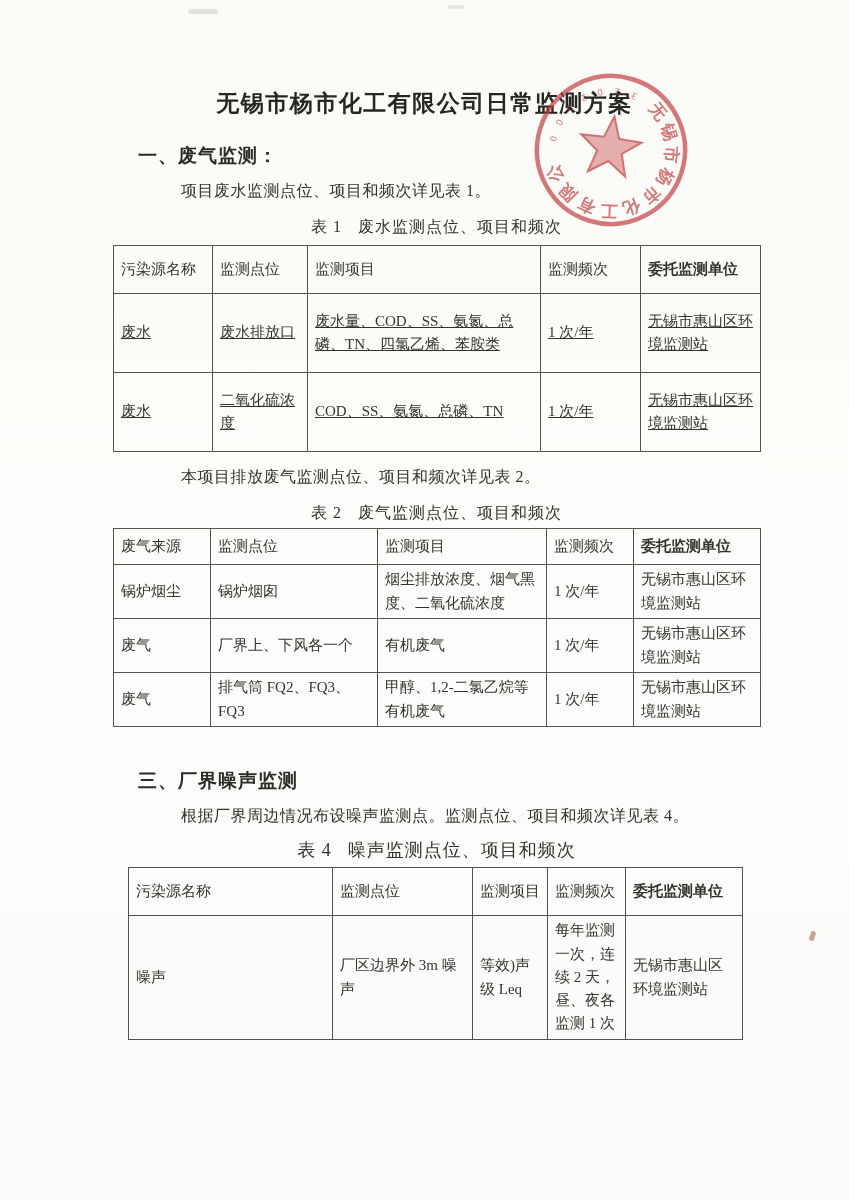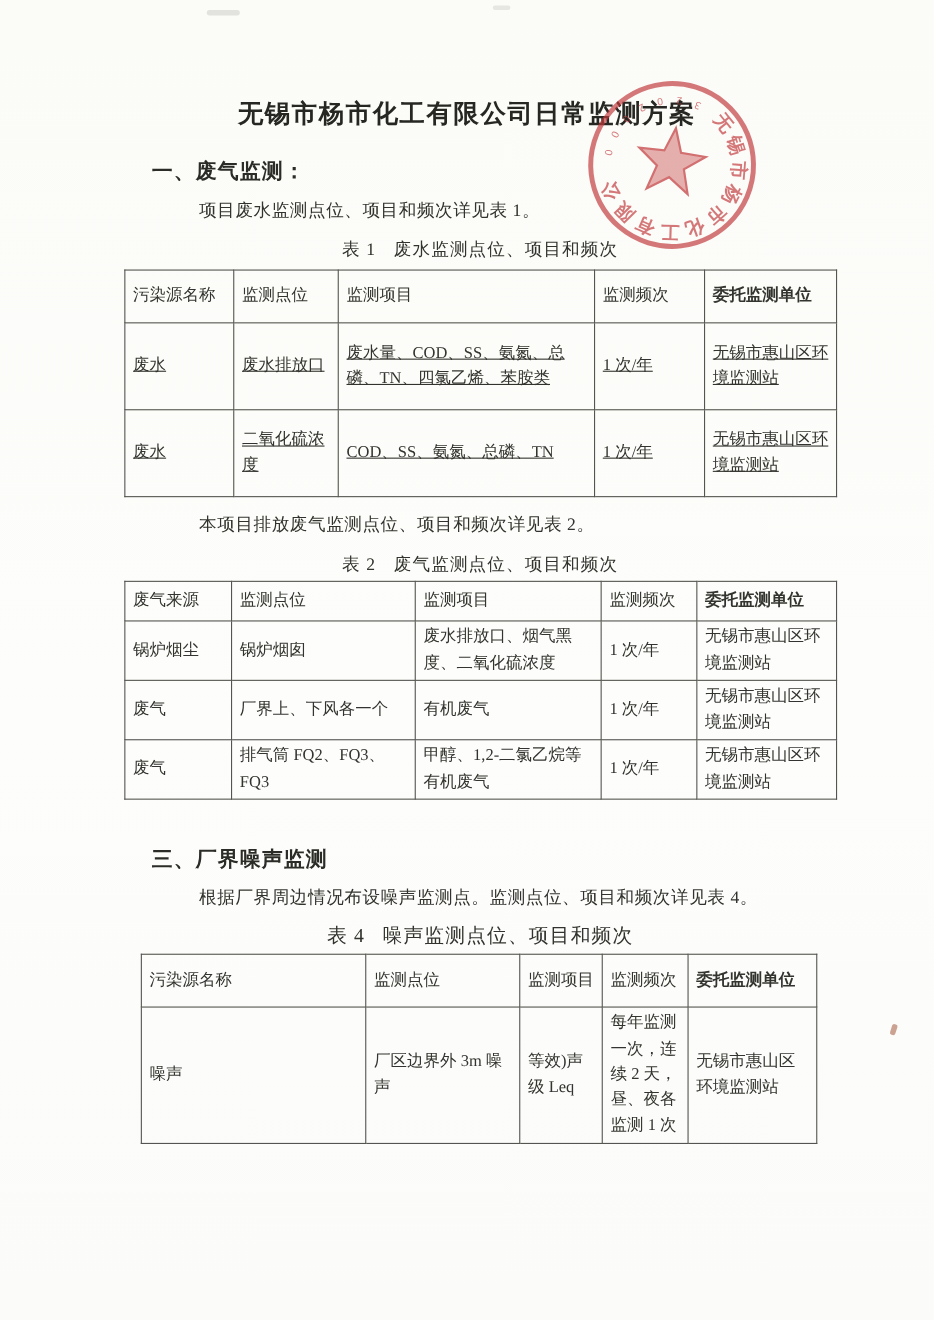--- a/index.html
+++ b/index.html
@@ -133,21 +133,21 @@
           <th>监测点位</th>
           <th>监测项目</th>
           <th>监测频次</th>
           <th class="entrust">委托监测单位</th>
         </tr>
       </thead>
       <tbody>
         <tr>
           <td>锅炉烟尘</td>
           <td>锅炉烟囱</td>
-          <td>废水排放口、烟气黑度、二氧化硫浓度</td>
+          <td>烟尘排放浓度、烟气黑度、二氧化硫浓度</td>
           <td>1 次/年</td>
           <td>无锡市惠山区环境监测站</td>
         </tr>
         <tr>
           <td>废气</td>
           <td>厂界上、下风各一个</td>
           <td>有机废气</td>
           <td>1 次/年</td>
           <td>无锡市惠山区环境监测站</td>
         </tr>

